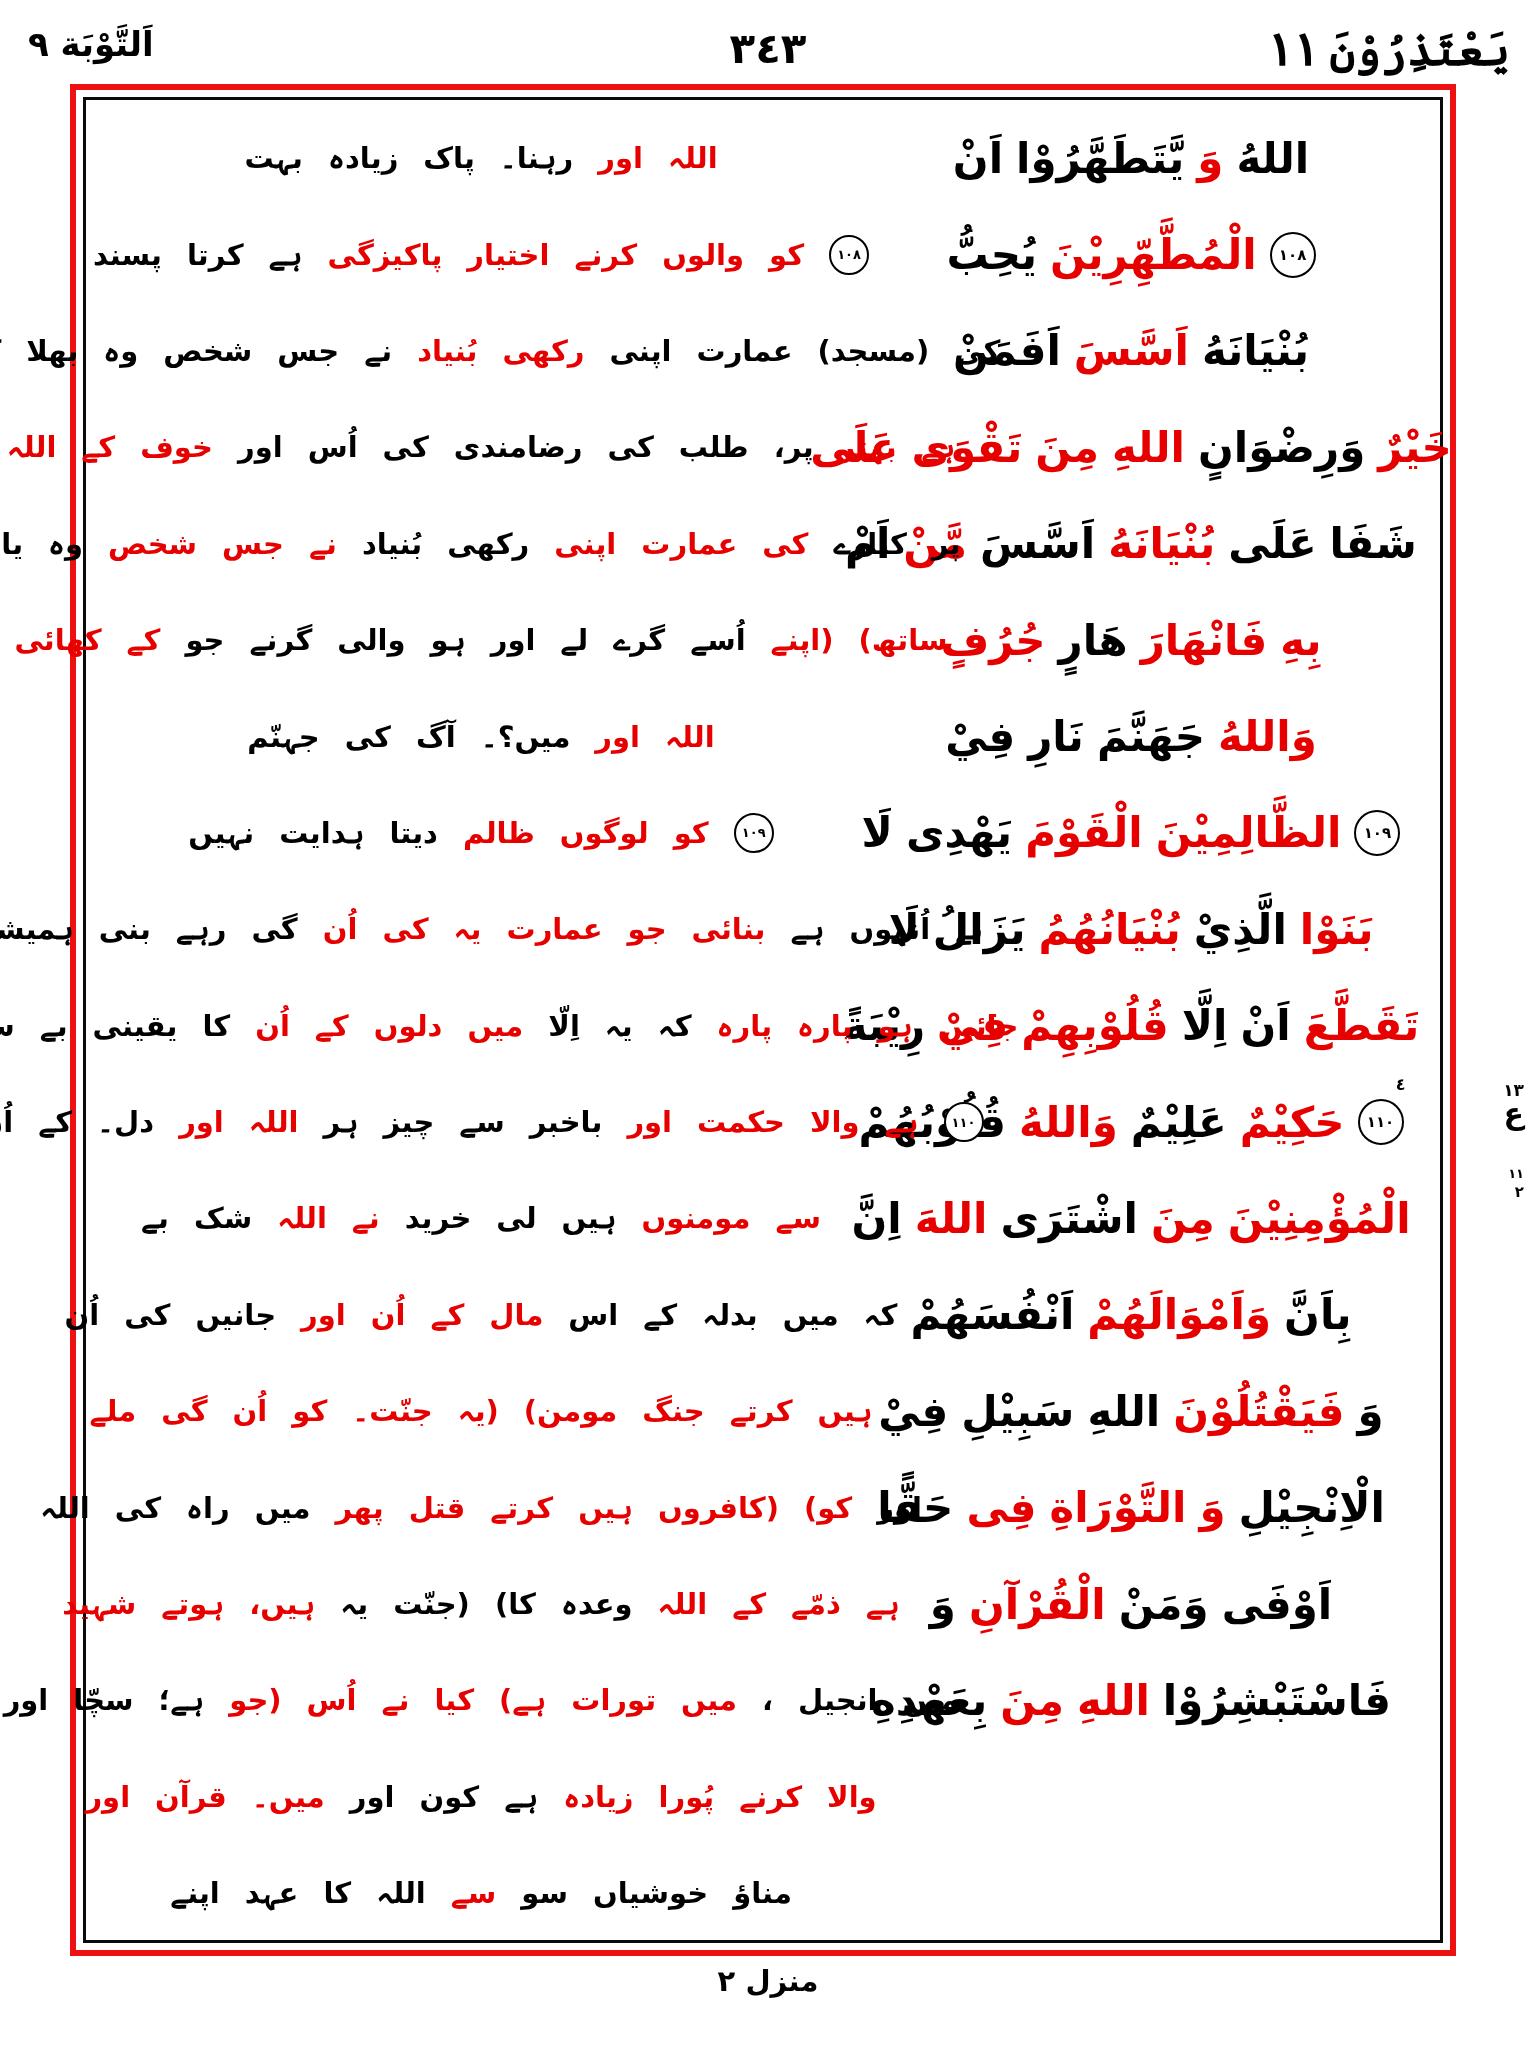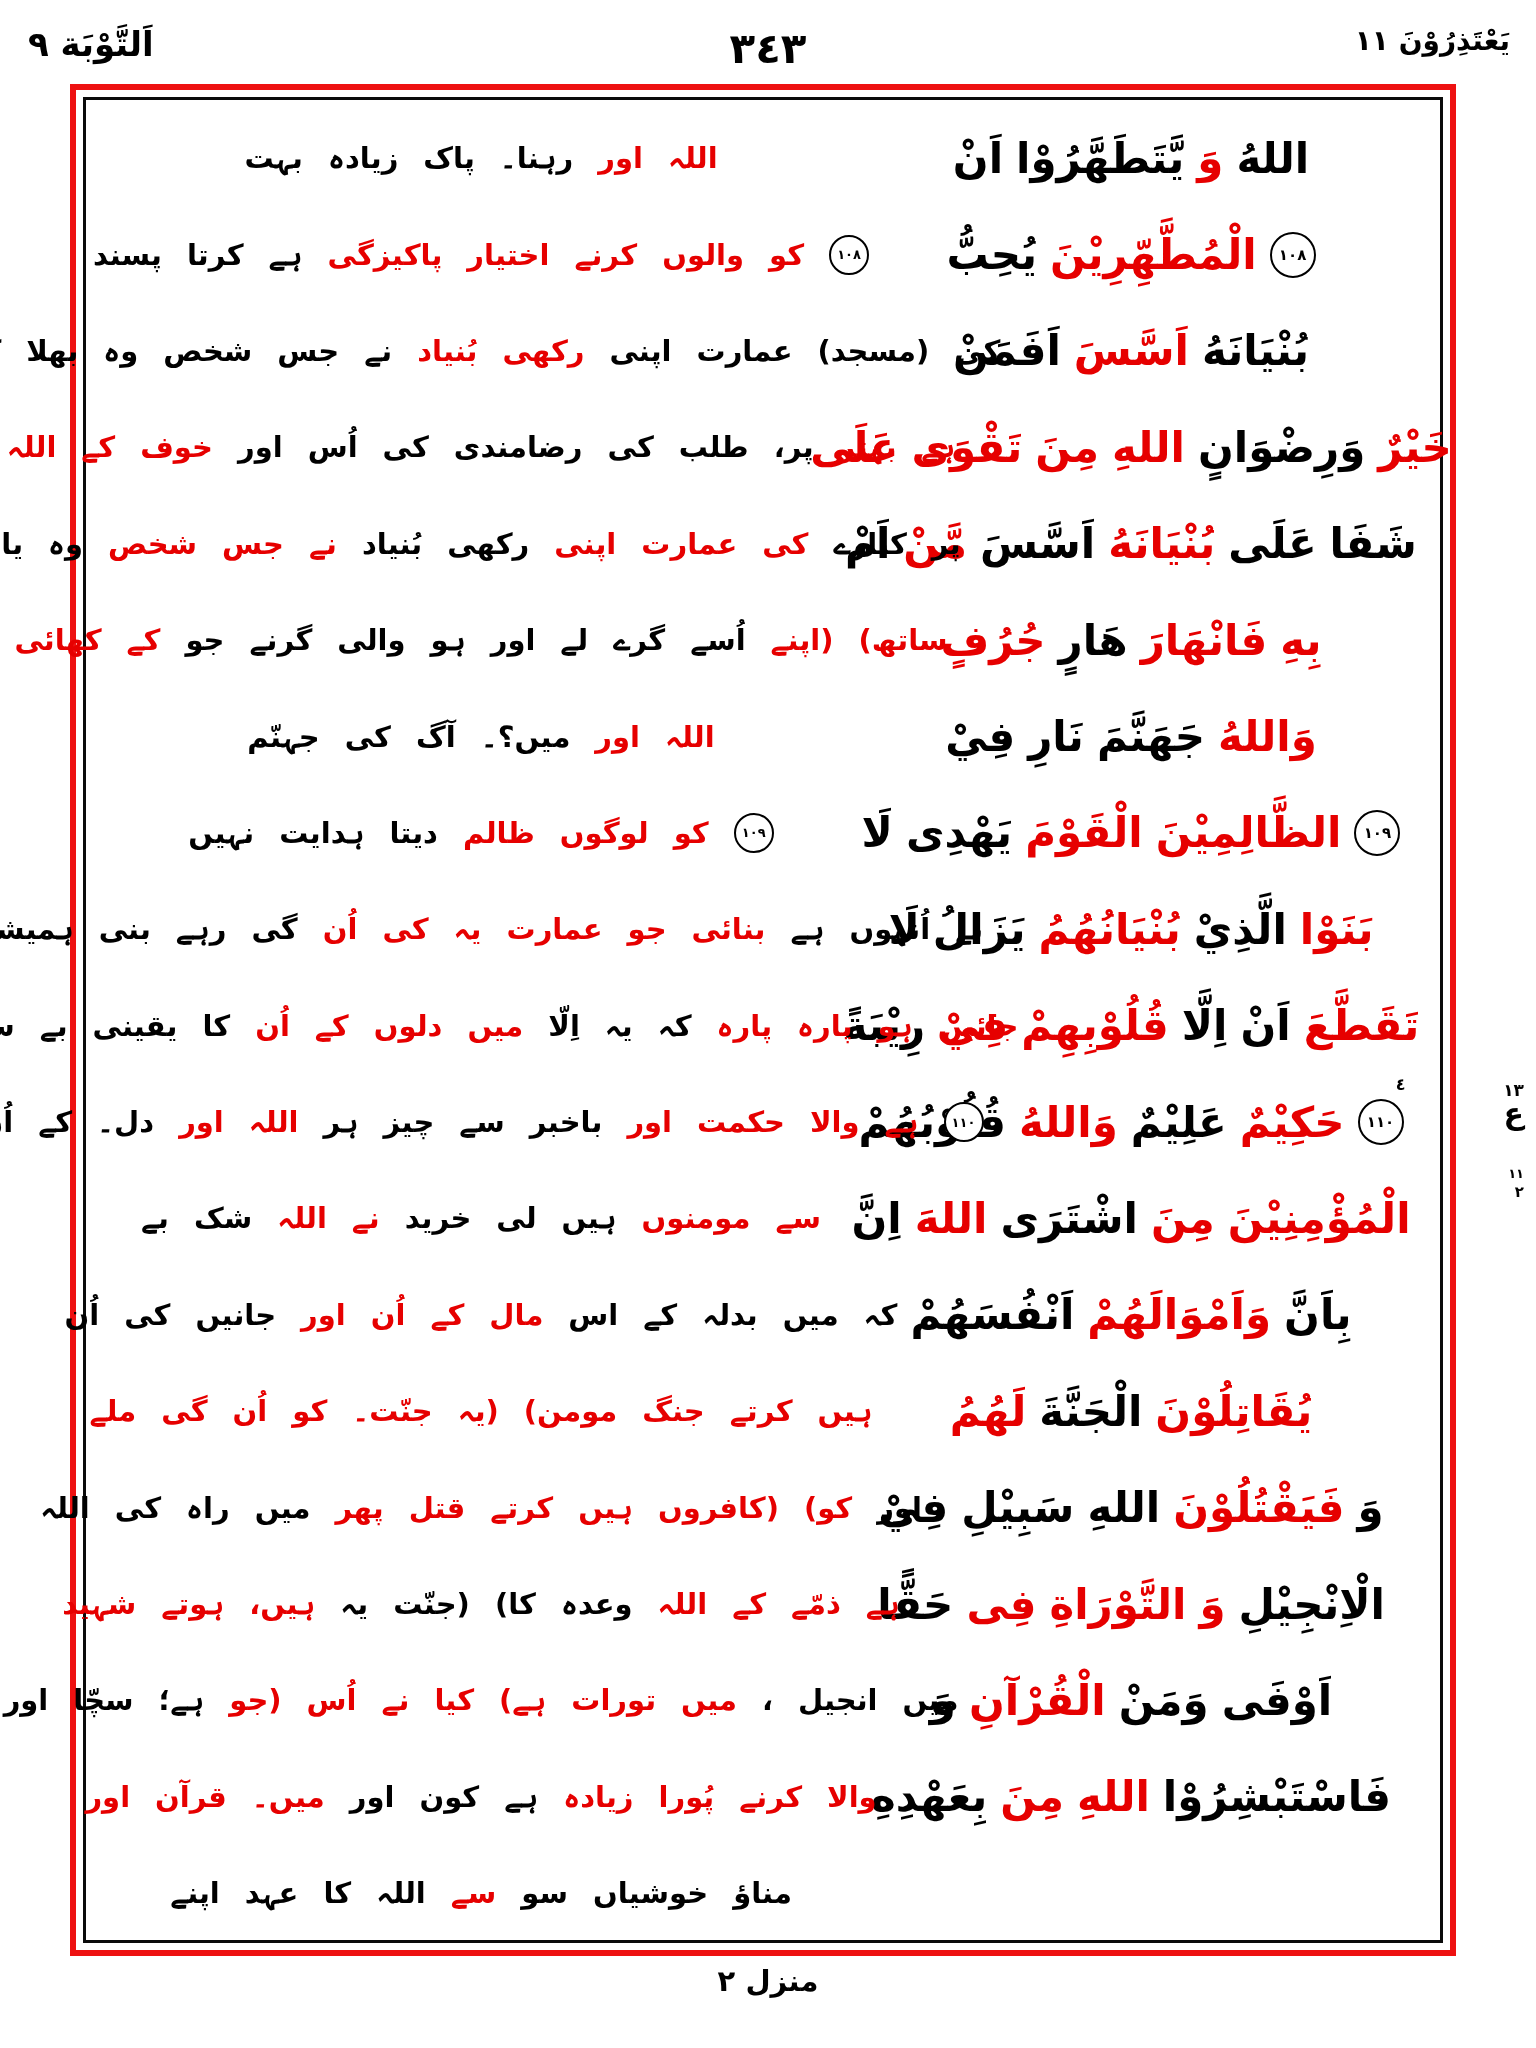--- a/index.html
+++ b/index.html
@@ -4,21 +4,21 @@
 <style>
   html,body{margin:0;padding:0;}
   body{
     width:1536px;height:2048px;position:relative;background:#ffffff;
     font-family:"DejaVu Sans",sans-serif;color:#000;overflow:hidden;
   }
   
   .hdr{position:absolute;top:24px;height:56px;font-weight:bold;color:#000;}
   .hdr-left{left:28px;font-size:34px;}
   .hdr-center{left:0;width:100%;text-align:center;font-size:42px;letter-spacing:2px;}
-  .hdr-right{right:26px;font-size:28px;}
+  .hdr-right{right:26px;font-size:44px;font-family:Liberation Serif, serif;}
   
   .frame-outer{
     position:absolute;left:70px;top:84px;width:1386px;height:1872px;
     border:6px solid var(--frame-red,#ee1111);background:#fff;box-sizing:border-box;
   }
   .frame-inner{
     position:absolute;left:7px;top:7px;right:7px;bottom:7px;
     border:3px solid #0a0a0a;box-sizing:border-box;
   }
   
@@ -146,25 +146,20 @@
           <span class="w">اِنَّ</span>
           <span class="w red">اللهَ</span>
           <span class="w">اشْتَرَى</span>
           <span class="w red">مِنَ</span>
           <span class="w red">الْمُؤْمِنِيْنَ</span>
         </div>
         <div class="line">
           <span class="w">اَنْفُسَهُمْ</span>
           <span class="w red">وَاَمْوَالَهُمْ</span>
           <span class="w">بِاَنَّ</span>
-        </div>
-        <div class="line">
-          <span class="w red">لَهُمُ</span>
-          <span class="w">الْجَنَّةَ</span>
-          <span class="w red">يُقَاتِلُوْنَ</span>
         </div>
         <div class="line">
           <span class="w">فِيْ</span>
           <span class="w">سَبِيْلِ</span>
           <span class="w">اللهِ</span>
           <span class="w red">فَيَقْتُلُوْنَ</span>
           <span class="w">وَ</span>
         </div>
         <div class="line">
           <span class="w">حَقًّا</span>

